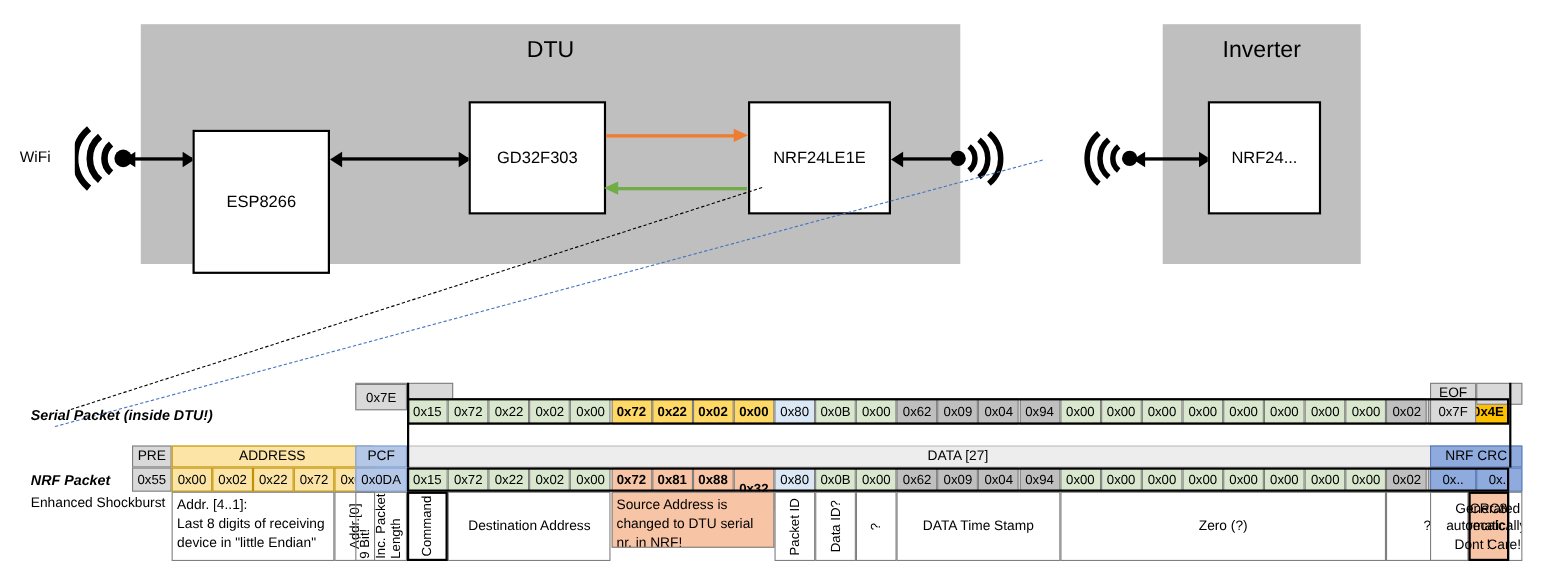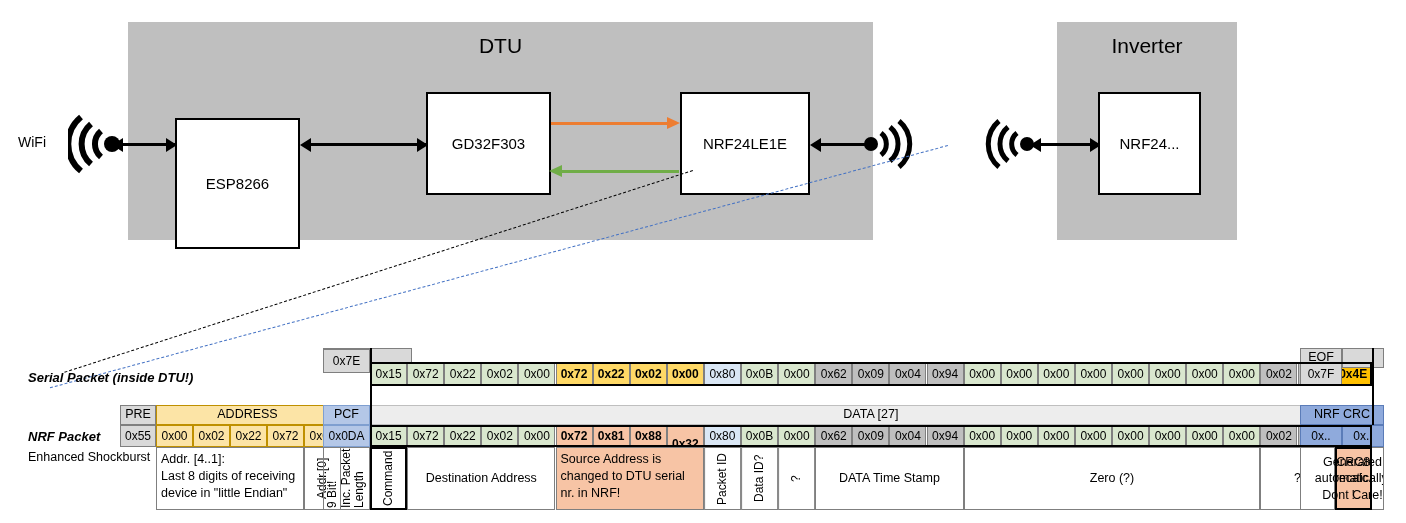--- a/index.html
+++ b/index.html
@@ -201,21 +201,21 @@
       <div class="cell" style="left: 1260.4px; top: 95px; width: 37.1px; height: 22px; background: rgb(191, 191, 191);">0x02</div>
       <div class="cell" style="left: 1297.5px; top: 95px; width: 37.1px; height: 22px; background: rgb(191, 191, 191);">0x29</div>
       <div class="cell b" style="left: 1334.6px; top: 95px; width: 37.1px; height: 22px; background: rgb(247, 196, 165);">0x55</div>
       <div class="cell" style="left: 1300px; top: 95px; width: 42px; height: 22px; background: rgb(143, 170, 220); border-color: rgb(91, 124, 184);">0x..</div>
       <div class="cell" style="left: 1342px; top: 95px; width: 42px; height: 22px; background: rgb(143, 170, 220); border-color: rgb(91, 124, 184);">0x..</div>
       <div class="cell desc left" style="left: 156px; top: 117px; width: 148px; height: 63px;">Addr. [4..1]:<br>Last 8 digits of receiving device in "little Endian"</div>
       <div class="cell desc vert" style="left: 304px; top: 117px; width: 37px; height: 63px;">Addr.[0]</div>
       <div class="cell desc vert multi" style="left: 323px; top: 117px; width: 47px; height: 63px;">9 Bit!<br>Inc. Packet<br>Length</div>
       <div class="cell desc vert" style="left: 370px; top: 117px; width: 37.1px; height: 63px;">Command</div>
       <div class="cell desc ctr" style="left: 407.1px; top: 117px; width: 148.4px; height: 63px;">Destination Address</div>
-      <div class="cell desc left" style="left: 555.5px; top: 117px; width: 148.4px; height: 63px; background: rgb(247, 196, 165);">Source Address is changed to DTU serial nr. in NRF!</div>
+      <div class="cell desc left" style="left: 555.5px; top: 117px; width: 148.4px; height: 51px; background: rgb(247, 196, 165);">Source Address is changed to DTU serial nr. in NRF!</div>
       <div class="cell desc vert" style="left: 703.9px; top: 117px; width: 37.1px; height: 63px;">Packet ID</div>
       <div class="cell desc vert" style="left: 741px; top: 117px; width: 37.1px; height: 63px;">Data ID?</div>
       <div class="cell desc vert" style="left: 778.1px; top: 117px; width: 37.1px; height: 63px;">?</div>
       <div class="cell desc ctr" style="left: 815.2px; top: 117px; width: 148.4px; height: 63px;">DATA Time Stamp</div>
       <div class="cell desc ctr" style="left: 963.6px; top: 117px; width: 296.8px; height: 63px;">Zero (?)</div>
       <div class="cell desc ctr" style="left: 1260.4px; top: 117px; width: 74.2px; height: 63px;">?</div>
       <div class="cell desc ctr" style="left: 1334.6px; top: 117px; width: 37.1px; height: 63px; background: rgb(247, 196, 165);">CRC8<br>recalc.<br>!</div>
       <div class="cell desc ctr" style="left: 1300px; top: 117px; width: 84px; height: 63px; padding-left: 21px;">Generated<br>automatically.<br>Dont Care!</div>
       <div class="thickbox" style="left: 370px; top: 32px; width: 1001.7px; height: 24px;"></div>
       <div class="thickbox" style="left: 370px; top: 95px; width: 1001.7px; height: 22px;"></div>

